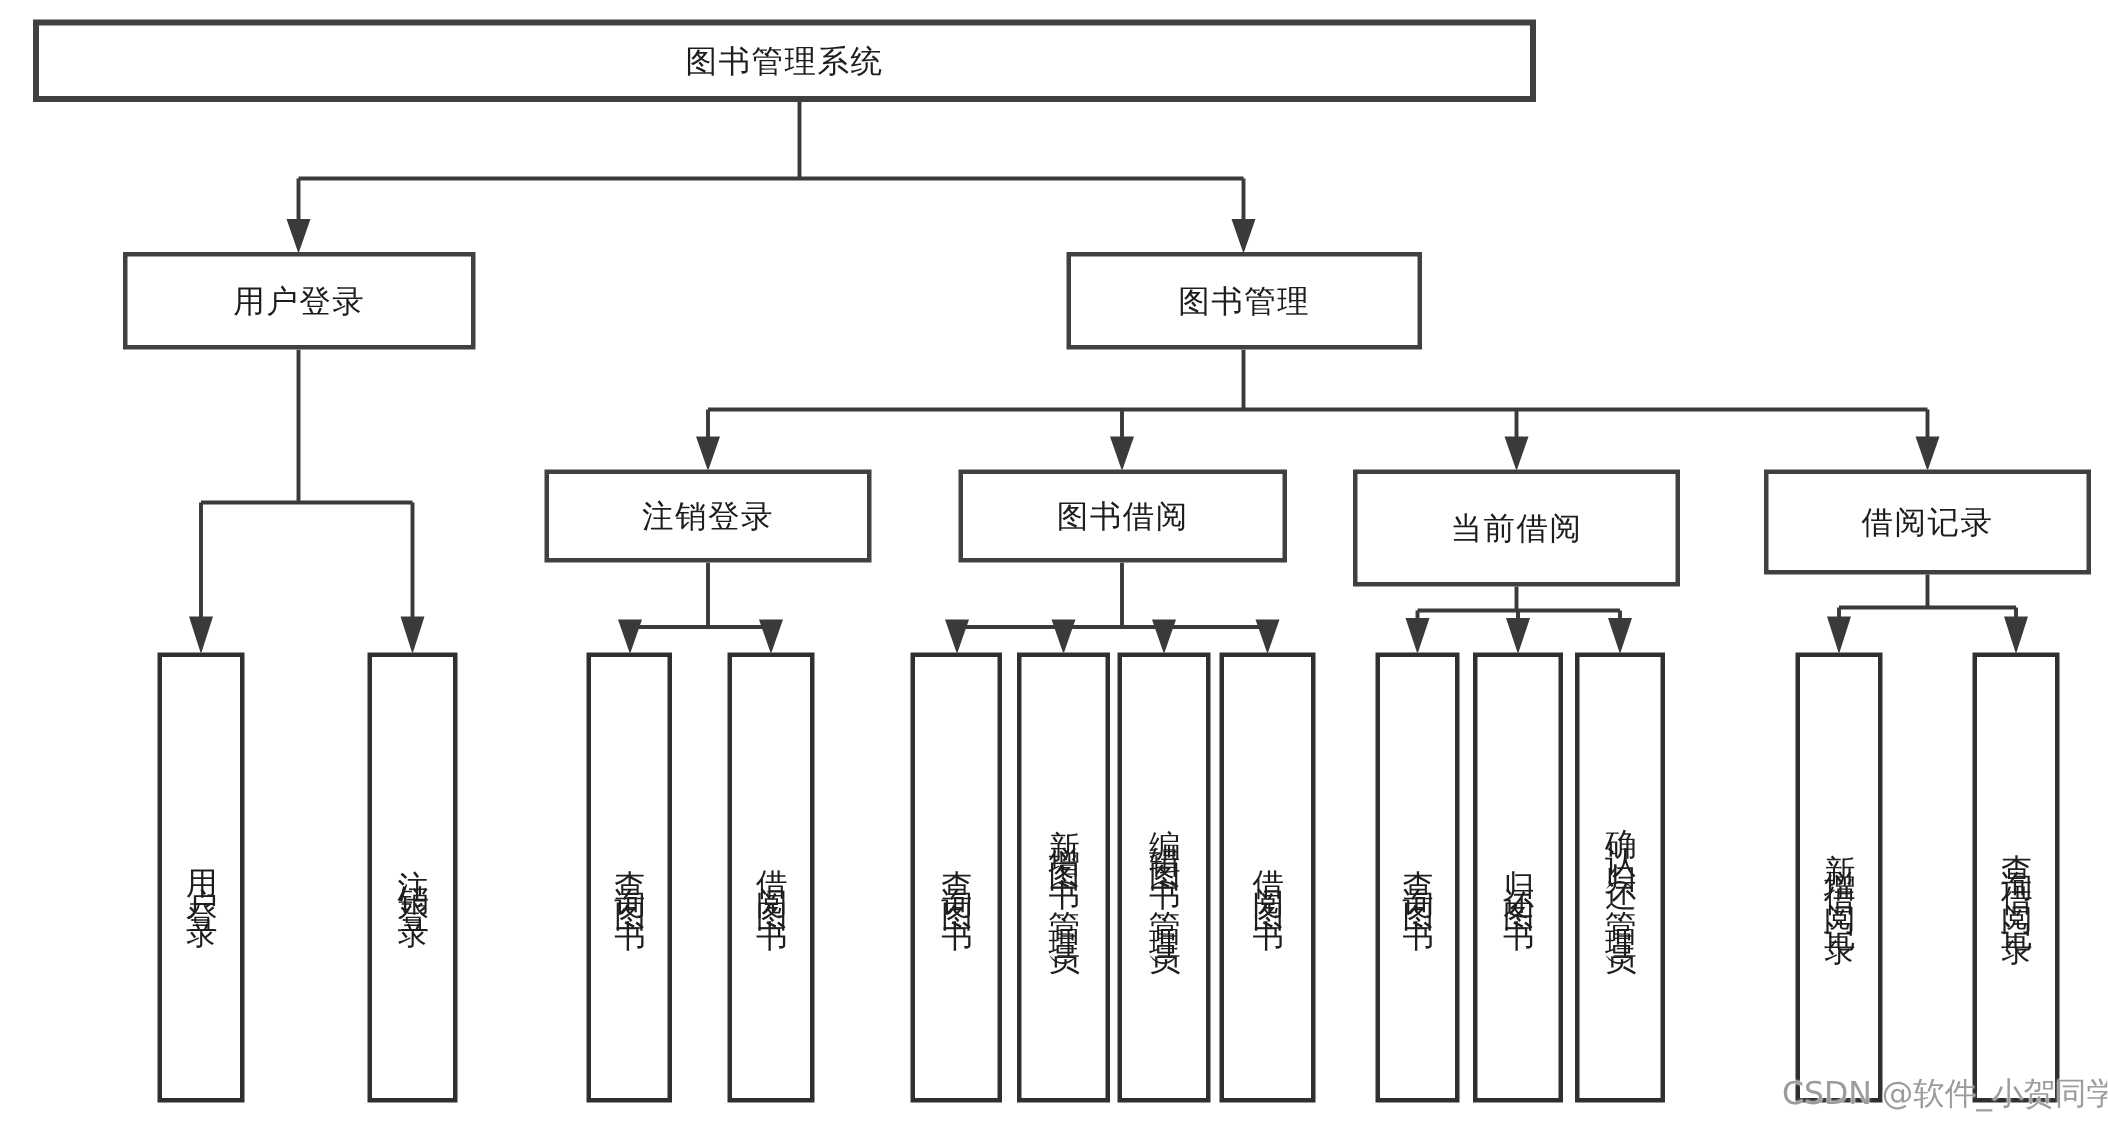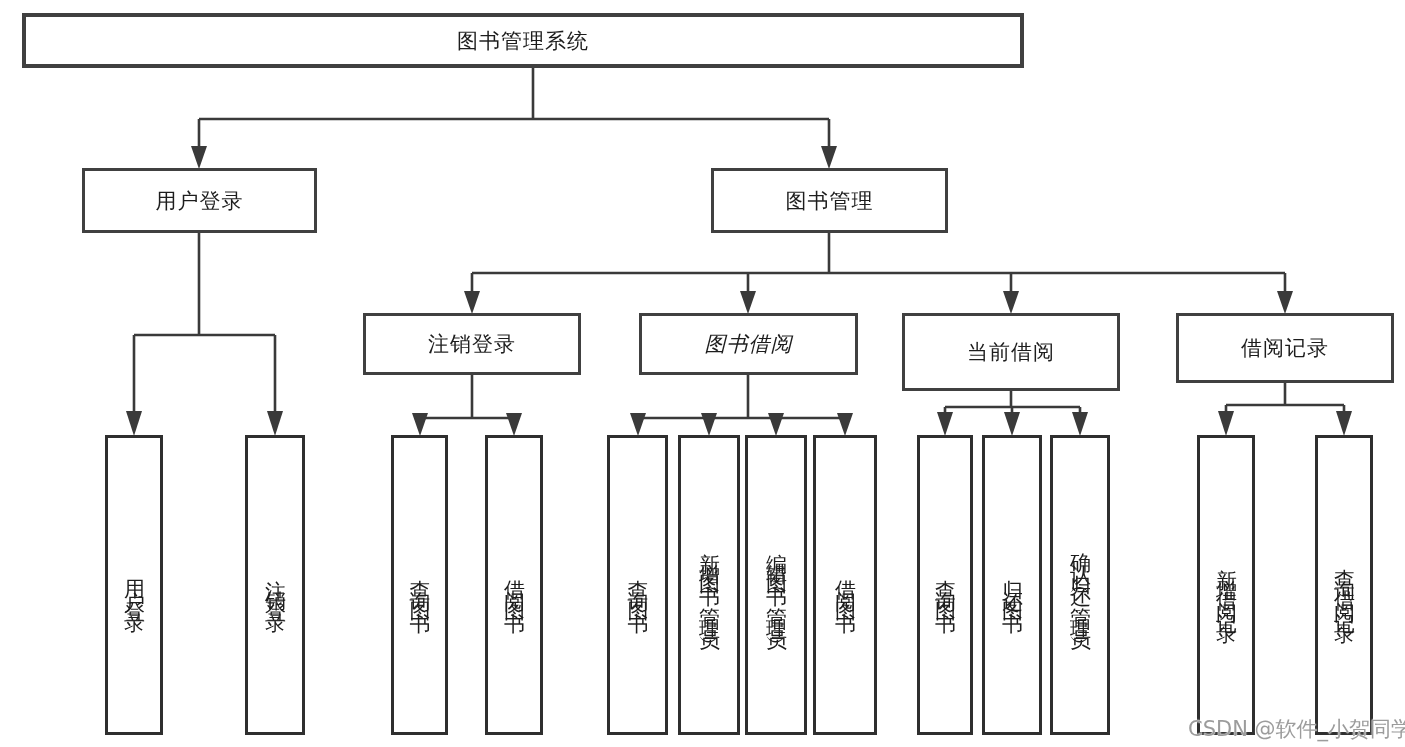--- a/index.html
+++ b/index.html
@@ -123,21 +123,21 @@
   <div class="node" style="left:82px; top:168px; width:235px; height:65px;">
     <span>用户登录</span>
   </div>
   <div class="node" style="left:711px; top:168px; width:237px; height:65px;">
     <span>图书管理</span>
   </div>
 
   <div class="node" style="left:363px; top:313px; width:218px; height:62px;">
     <span>注销登录</span>
   </div>
-  <div class="node" style="left:639px; top:313px; width:219px; height:62px;font-style:italic;">
+  <div class="node" style="left:639px; top:313px; width:219px; height:62px;">
     <span>图书借阅</span>
   </div>
   <div class="node" style="left:902px; top:313px; width:218px; height:78px;">
     <span>当前借阅</span>
   </div>
   <div class="node" style="left:1176px; top:313px; width:218px; height:70px;">
     <span>借阅记录</span>
   </div>
 
   <div class="leaf" style="left:105px; width:58px;">

